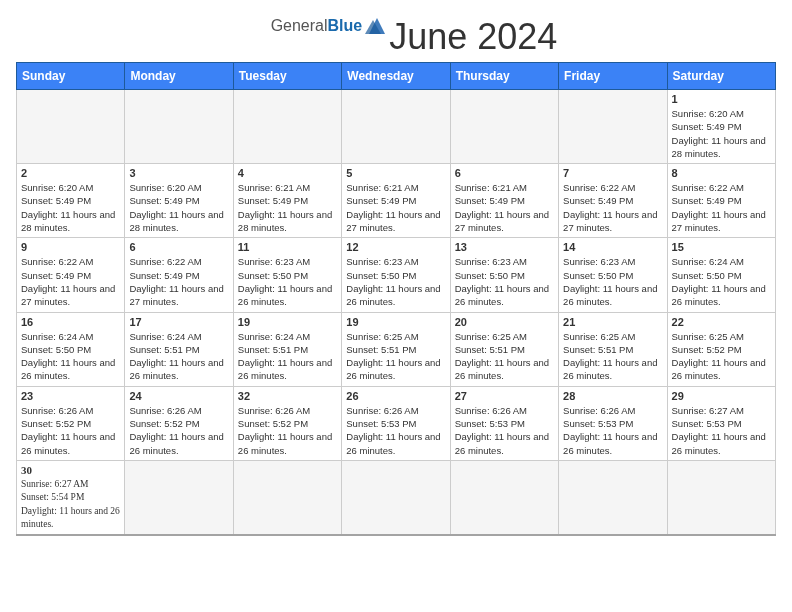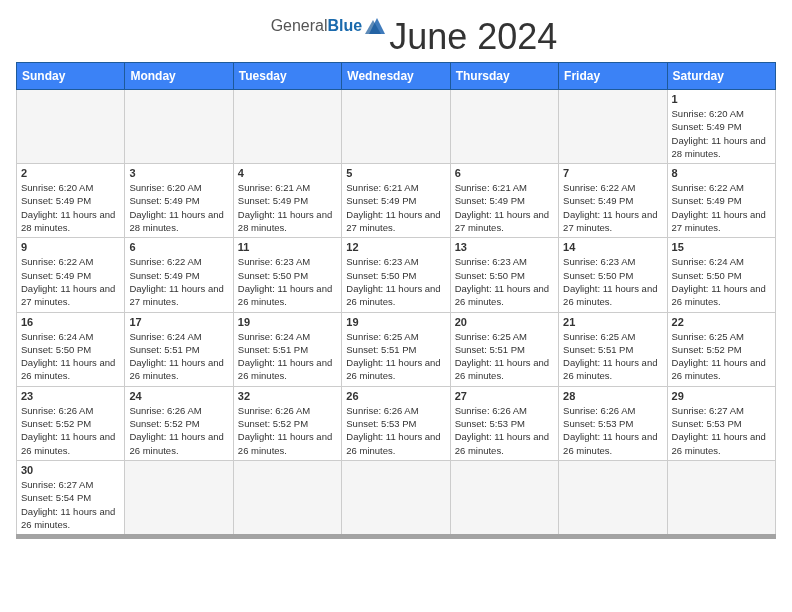--- a/index.html
+++ b/index.html
@@ -80,21 +80,22 @@
       font-weight: bold;
       color: #333;
       margin-bottom: 2px;
     }
     .day-info {
       font-size: 9.5px;
       color: #333;
       line-height: 1.4;
     }
     .last-row td {
-      border-bottom: 5px solid #a3a3a3;
+      border-bottom: 2px solid #a3a3a3;
+      font-family: Liberation Serif, serif;
     }
   </style>
 </head>
 <body>
 
 <div class="header-area">
   <div class="logo">
     <div class="logo-text">
       <span class="logo-general">General</span>
         <span class="logo-blue">Blue</span>

